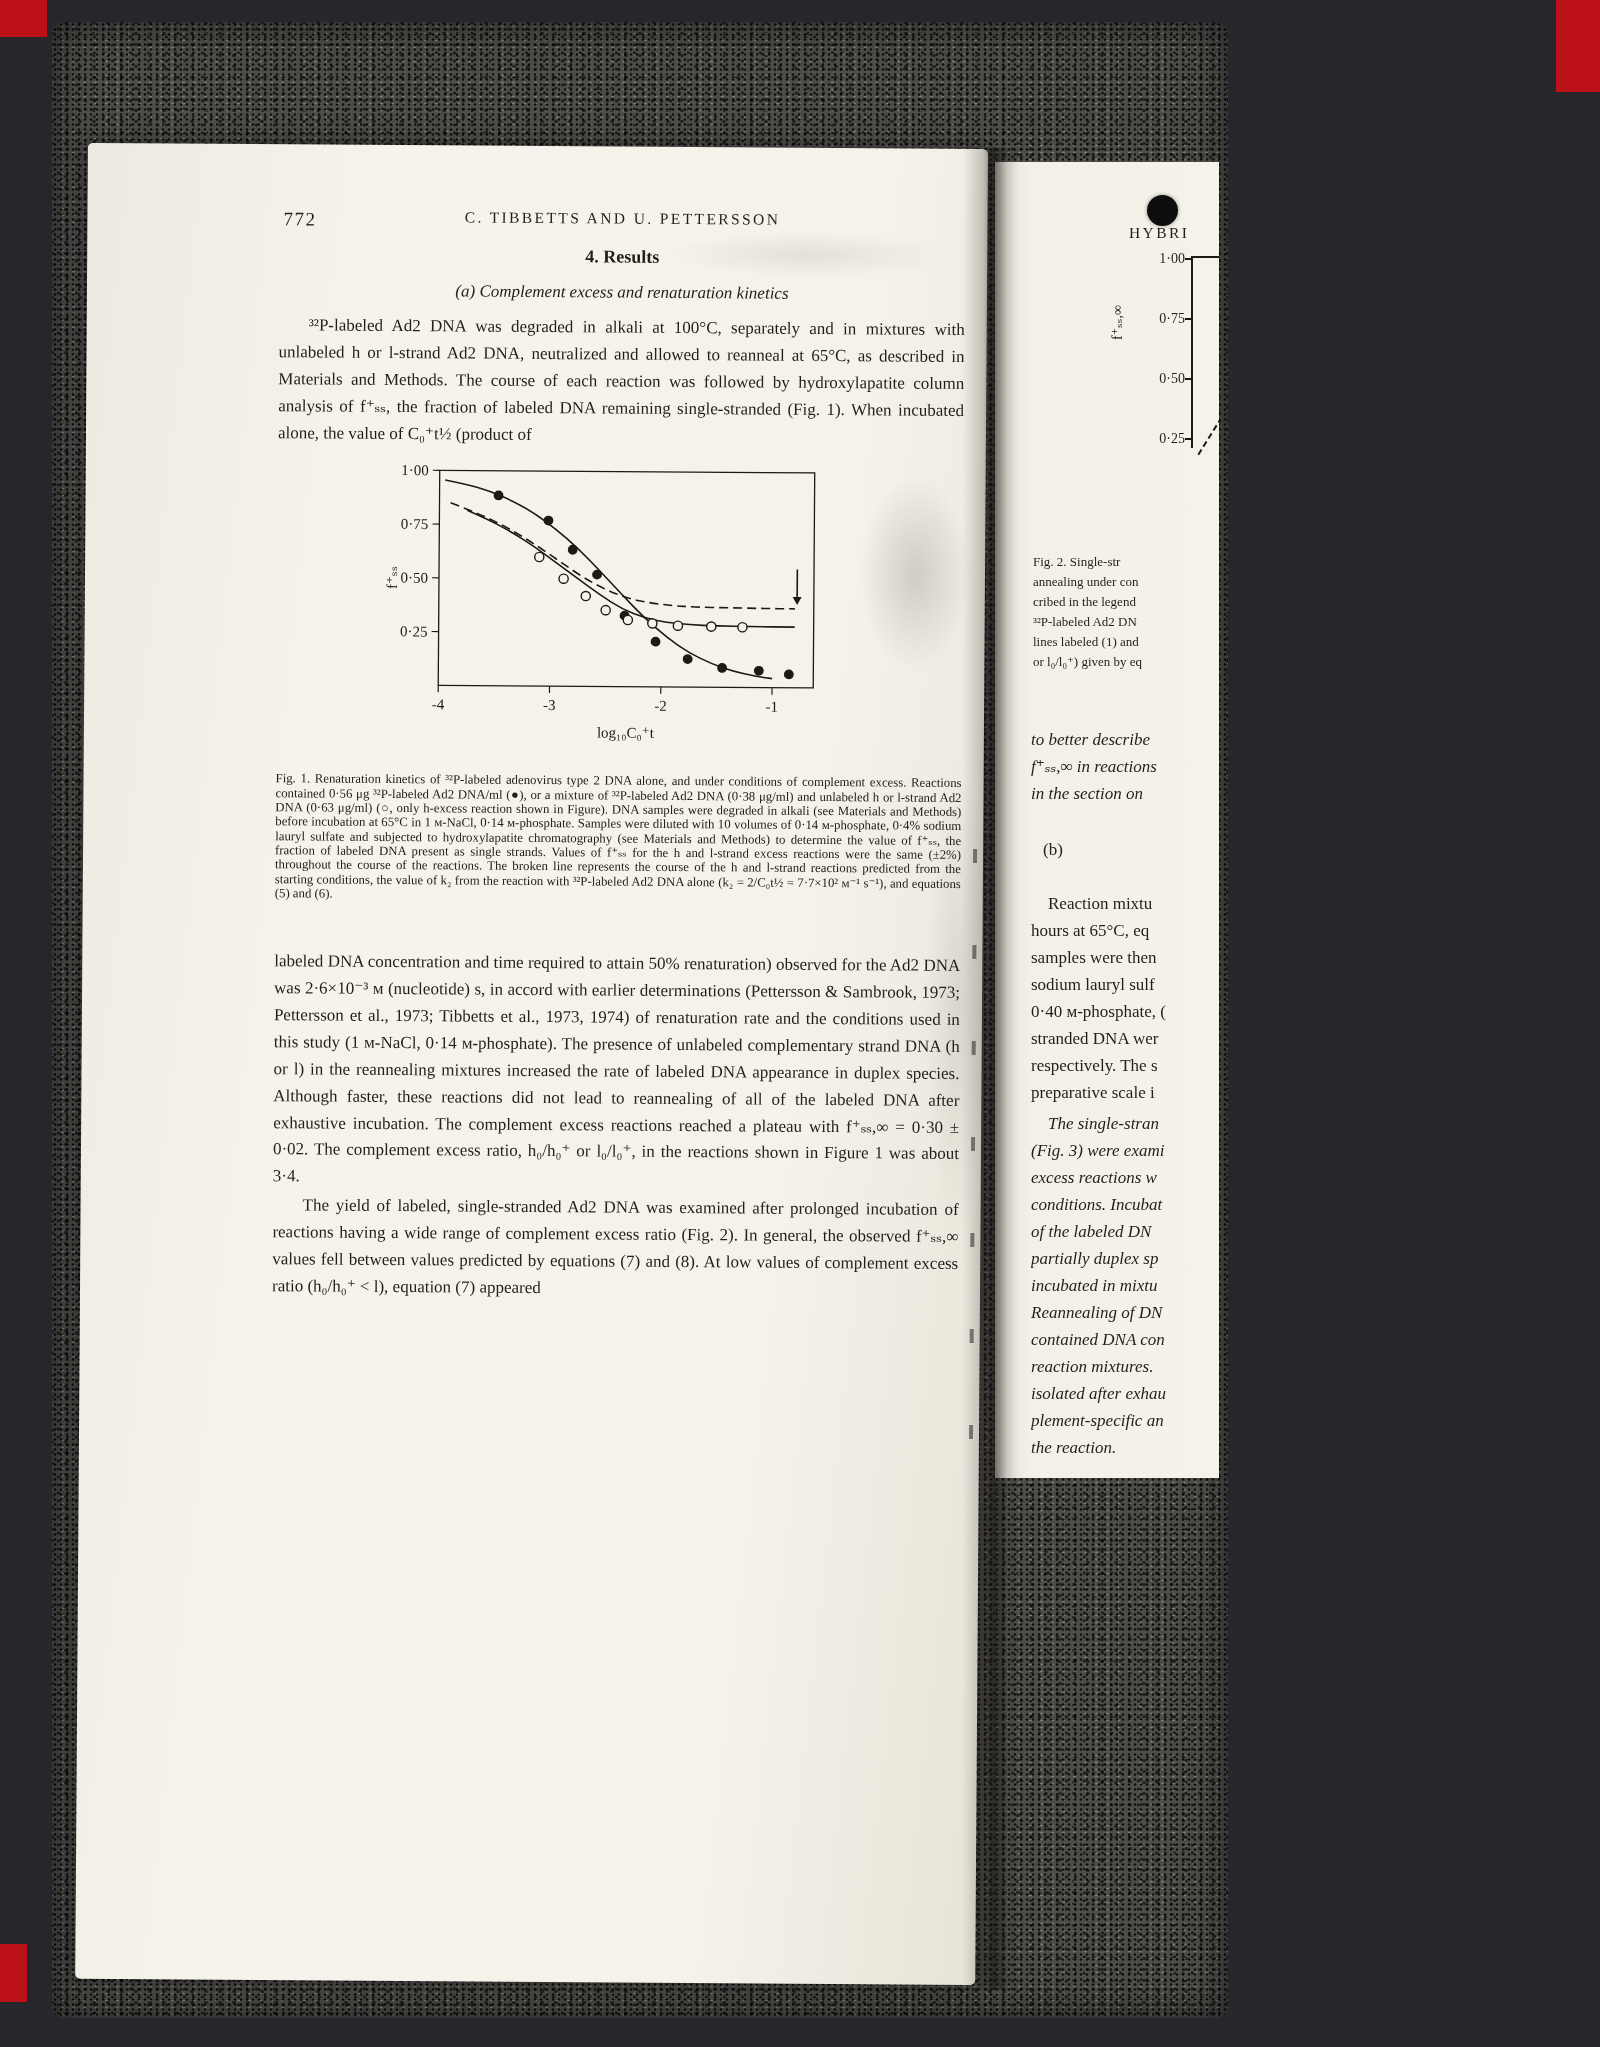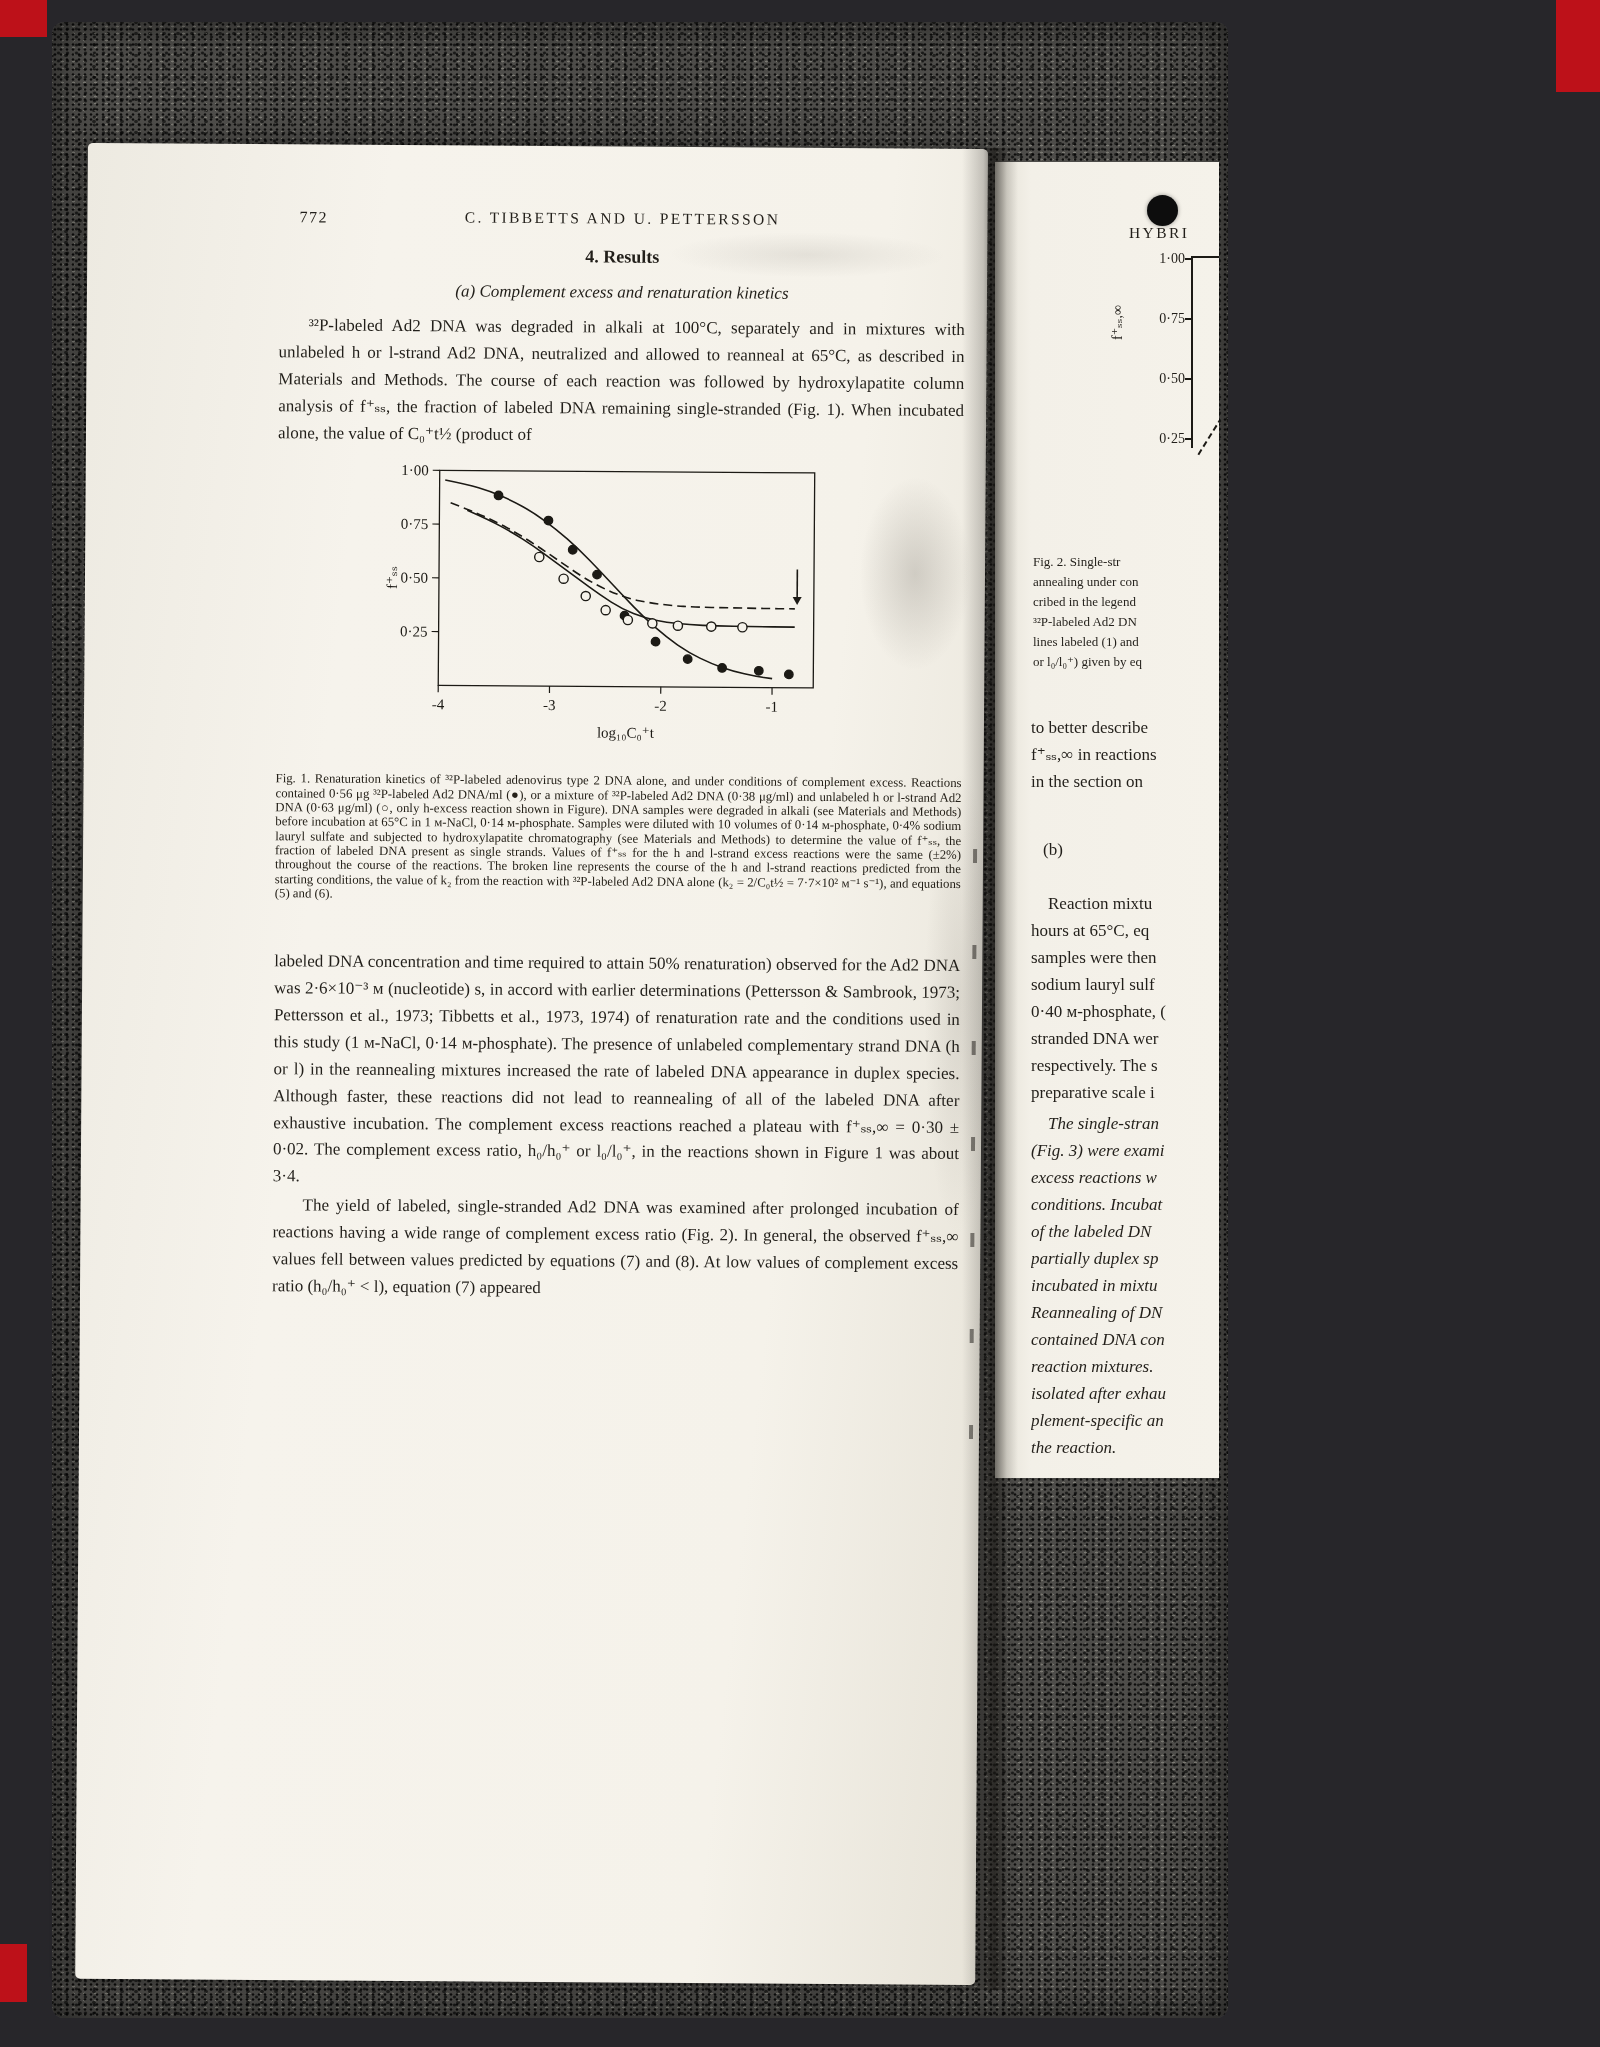--- a/index.html
+++ b/index.html
@@ -64,21 +64,21 @@
   .art3 { left:580px; top:84px; width:280px; height:46px;
           background:radial-gradient(ellipse at center, rgba(72,66,58,.10), rgba(72,66,58,0) 70%); }
   .crease-marks {
     position:absolute; right:6px; top:700px; width:4px; height:660px;
     background:repeating-linear-gradient(180deg, rgba(22,19,15,.5) 0 14px, transparent 14px 96px);
   }
 
   
   .content { position:absolute; left:192px; top:58px; width:686px; font-size:17px; line-height:1.58; }
   .header-row { position:relative; height:26px; margin-bottom:12px; }
-  .pagenum { position:absolute; left:4px; top:2px; font-size:16px; letter-spacing:1.5px;margin-left:16px; }
+  .pagenum { position:absolute; left:4px; top:2px; font-size:19px; letter-spacing:1.5px; }
   .running-head { position:absolute; left:0; right:0; top:2px; text-align:center;
                   font-size:15.5px; letter-spacing:2.4px; }
   .results-heading { text-align:center; font-weight:bold; font-size:18px; margin-top:10px; }
   .subsection-heading { text-align:center; font-style:italic; font-size:17px; margin-top:9px; }
   .para { text-align:justify; margin-top:8px; }
   .indent { text-indent:30px; }
   .figure-wrap { margin:14px 0 0 100px; width:452px; }
   .caption { font-size:12.8px; line-height:1.12; text-align:justify; margin-top:18px; color:#252119; }
   .para-2 { margin-top:48px; }
   .para-3 { margin-top:2px; text-indent:30px; }
@@ -101,21 +101,21 @@
   .f2-topline { position:absolute; right:0; top:94px; width:26px; height:2px; background:#1c1a15; }
   .f2-ylabel { position:absolute; right:84px; top:152px; transform:rotate(-90deg);
                font-size:14px; white-space:nowrap; }
   .f2-curve { position:absolute; right:8px; top:252px; width:2px; height:44px;
               border-left:2px dashed #1c1a15; transform:rotate(32deg); }
 
   .rp-cap { position:absolute; left:38px; top:390px; width:184px; font-size:13px; line-height:20px; }
   .rp-capline { white-space:nowrap; overflow:hidden; }
   .rp-body { position:absolute; left:36px; width:187px; font-size:17px; line-height:27px; }
   .rp-line { white-space:nowrap; overflow:hidden; }
-  .rp-b1 { top:552px; }
+  .rp-b1 { top:564px;font-style:italic; }
   .rp-bheading { position:absolute; left:48px; top:678px; font-size:17px; }
   .rp-b2 { top:728px; }
   .rp-b3 { top:948px;font-style:italic; }
 </style>
 </head>
 <body>
 
 <div class="stage">
 
   <div class="red-mark tl"></div>

